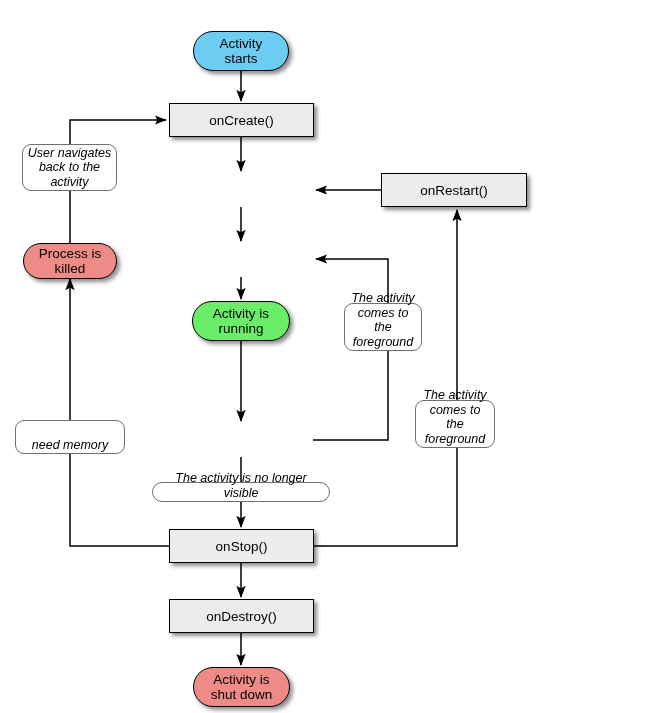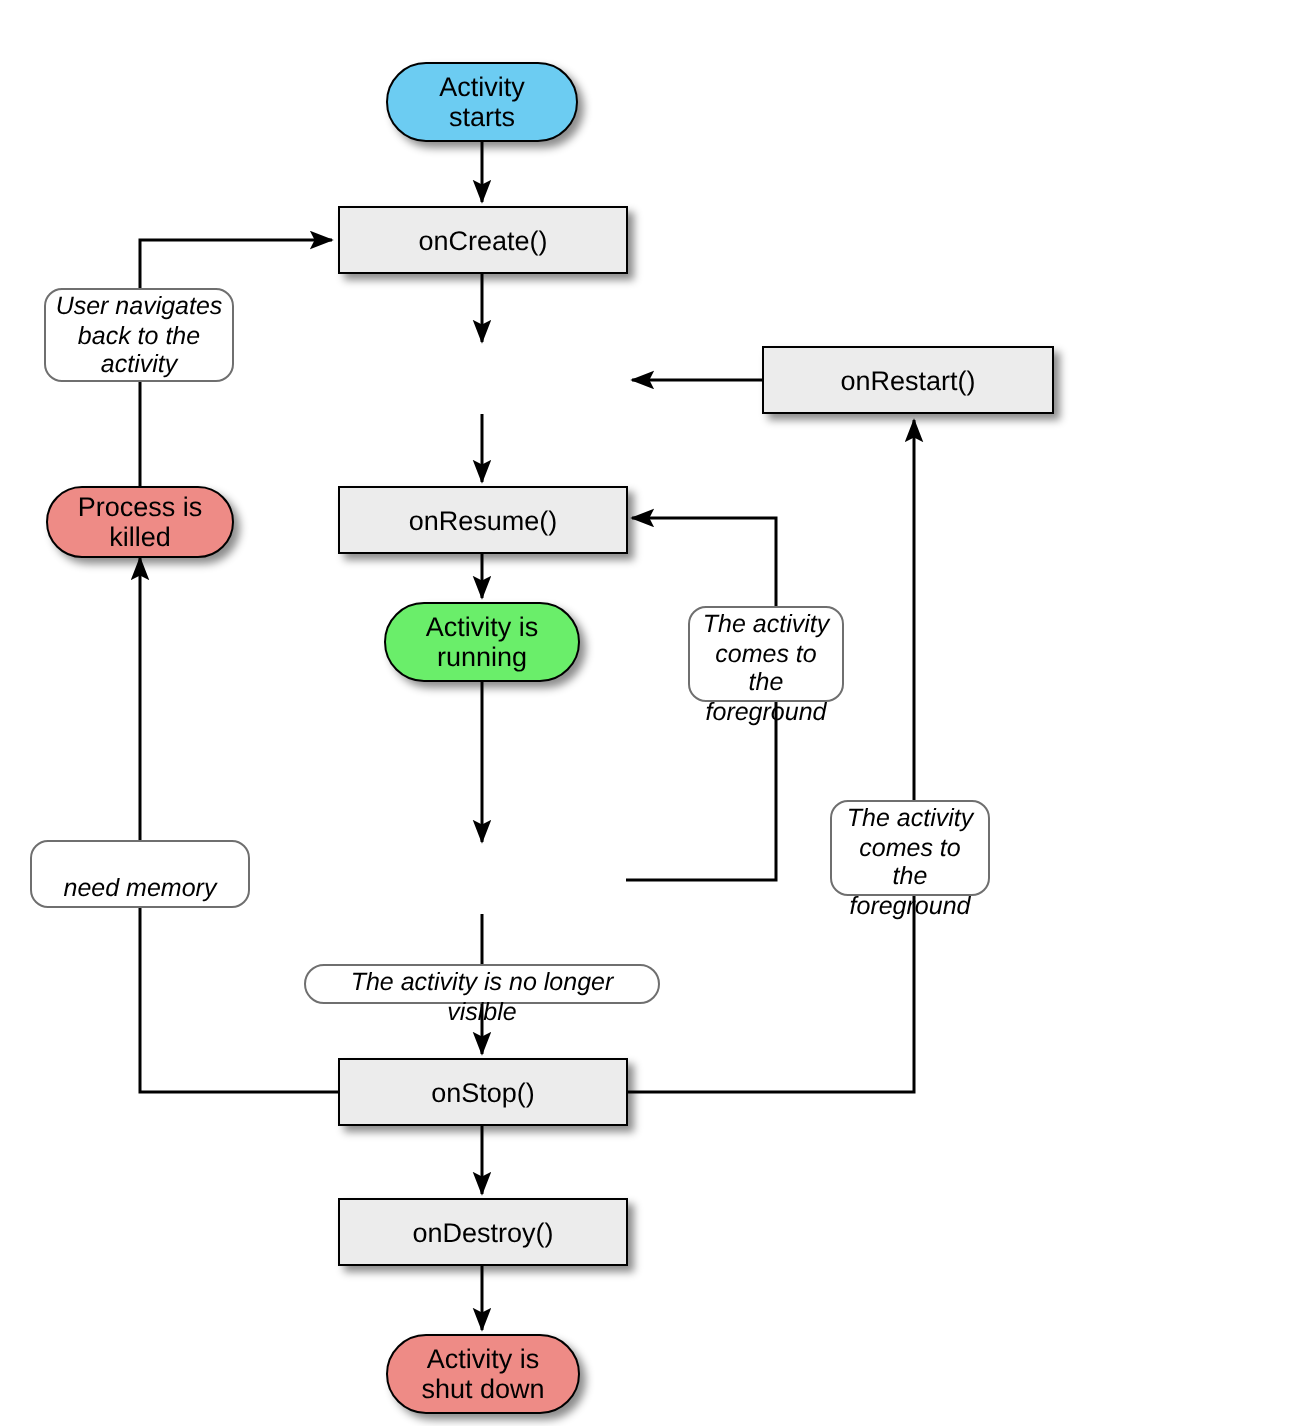--- a/index.html
+++ b/index.html
@@ -46,21 +46,21 @@
     border-radius: 20px;
   }
   .node.start  { background: #6cccf2; }
   .node.green  { background: #6aee6a; }
   .node.red    { background: #ee8b86; }
 
   .edge-label {
     position: absolute;
     box-sizing: border-box;
     display: flex;
-    align-items: flex-start;
+    align-items: flex-end;
     justify-content: center;
     text-align: center;
     background: #ffffff;
     border: 1px solid #6f6f6f;
     border-radius: 9px;
     font-style: italic;
     font-size: 12.5px;
     line-height: 14.5px;
     color: #000000;
     padding: 1px 4px;
@@ -125,23 +125,20 @@
       <span>Activity</span><br>
       <span>starts</span>
     </span>
   </div>
 
   <div class="node process" style="left:169px; top:103px; width:145px; height:34px;">
     <span>onCreate()</span>
   </div>
 
 
-  <div class="node process" style="left:169px; top:243px; width:145px; height:34px;">
-    <span>onResume()</span>
-  </div>
 
   <div class="node terminal green" style="left:192px; top:301px; width:98px; height:40px;">
     <span>
       <span>Activity is</span><br>
       <span>running</span>
     </span>
   </div>
 
 
   <div class="node process" style="left:169px; top:529px; width:145px; height:34px;">

